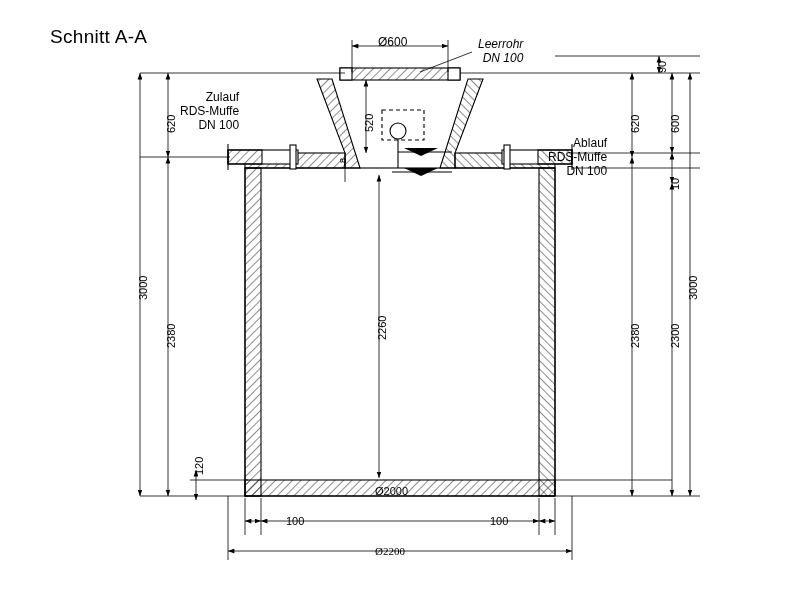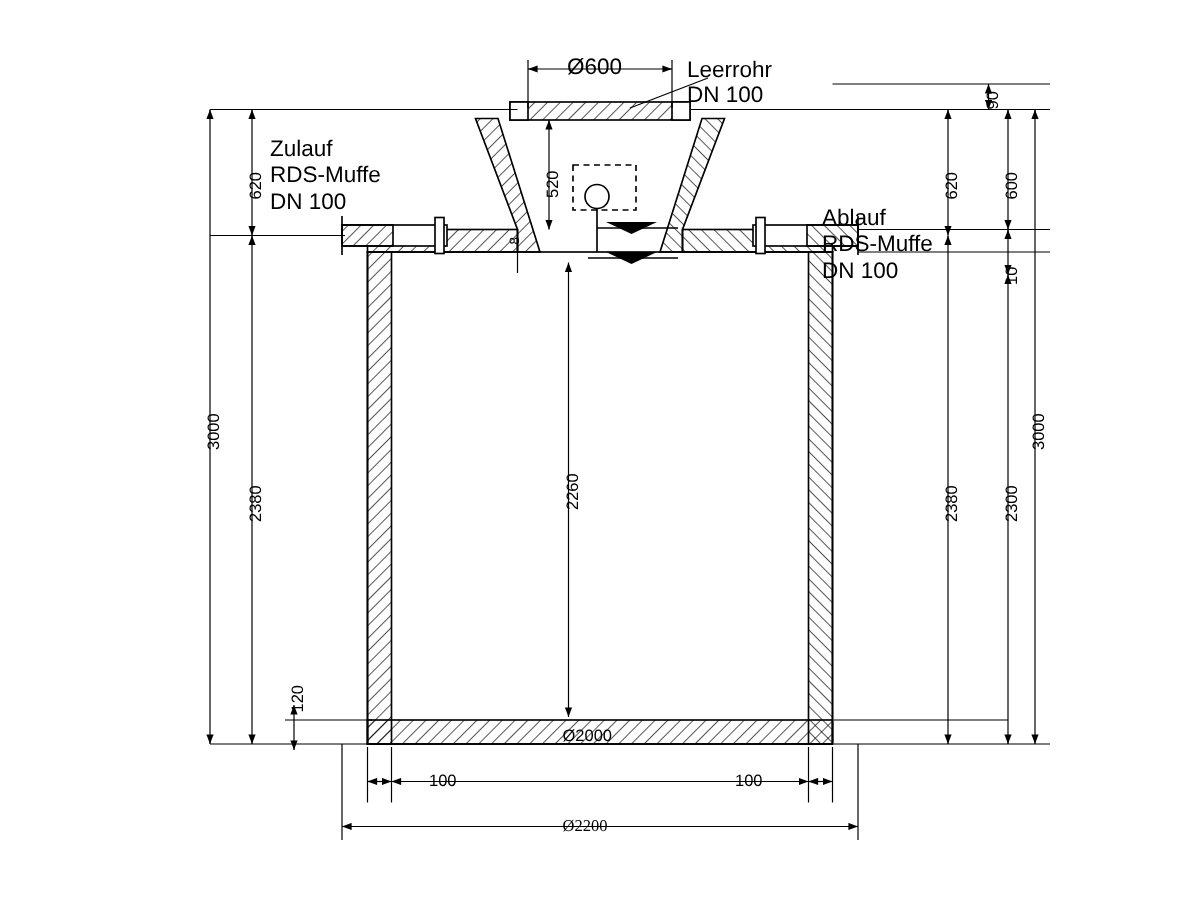--- a/index.html
+++ b/index.html
@@ -39,22 +39,22 @@
   }
   .dim {
     font-size: 11px;
   }
   .dim-v {
     font-size: 11px;
     transform-origin: left top;
     transform: rotate(-90deg);
   }
   .note {
-    font-size: 15px;
-    text-align: left;
+    font-size: 12px;
+    text-align: right;
   }
   .tiny {
     font-size: 9px;
   }
 </style>
 </head>
 <body>
 
 <div id="stage">
 
@@ -175,24 +175,25 @@
       <line x1="539" y1="521" x2="555" y2="521" marker-start="url(#arrS)" marker-end="url(#arr)"></line>
 
       <line x1="228" y1="551" x2="572" y2="551" marker-start="url(#arrS)" marker-end="url(#arr)"></line>
 
       <line x1="472" y1="52" x2="420" y2="72"></line>
 
       <line x1="345" y1="158" x2="345" y2="182"></line>
     </g>
   </svg>
 
+  <div class="lbl title" style="left:50px; top:26px;">Schnitt A-A</div>
 
   <div class="lbl note" style="left:378px; top:36px;">Ø600</div>
 
-  <div class="lbl note" style="left:458px; top:38px;">Leerrohr
+  <div class="lbl note" style="left:478px; top:38px;font-style:italic;">Leerrohr
 DN 100</div>
 
   <div class="lbl note" style="left:180px; top:91px;">Zulauf
 RDS-Muffe
 DN 100</div>
 
   <div class="lbl note" style="left:548px; top:103px;margin-top:34px;">Ablauf
 RDS-Muffe
 DN 100</div>
 

